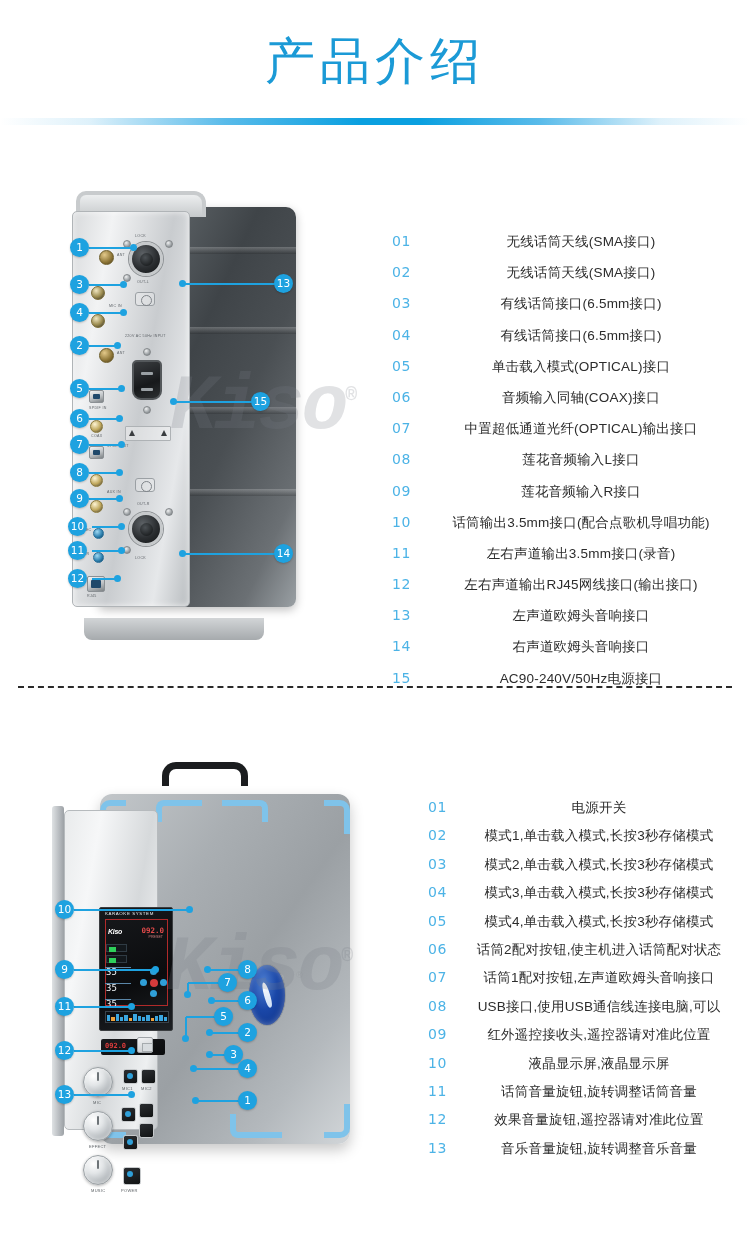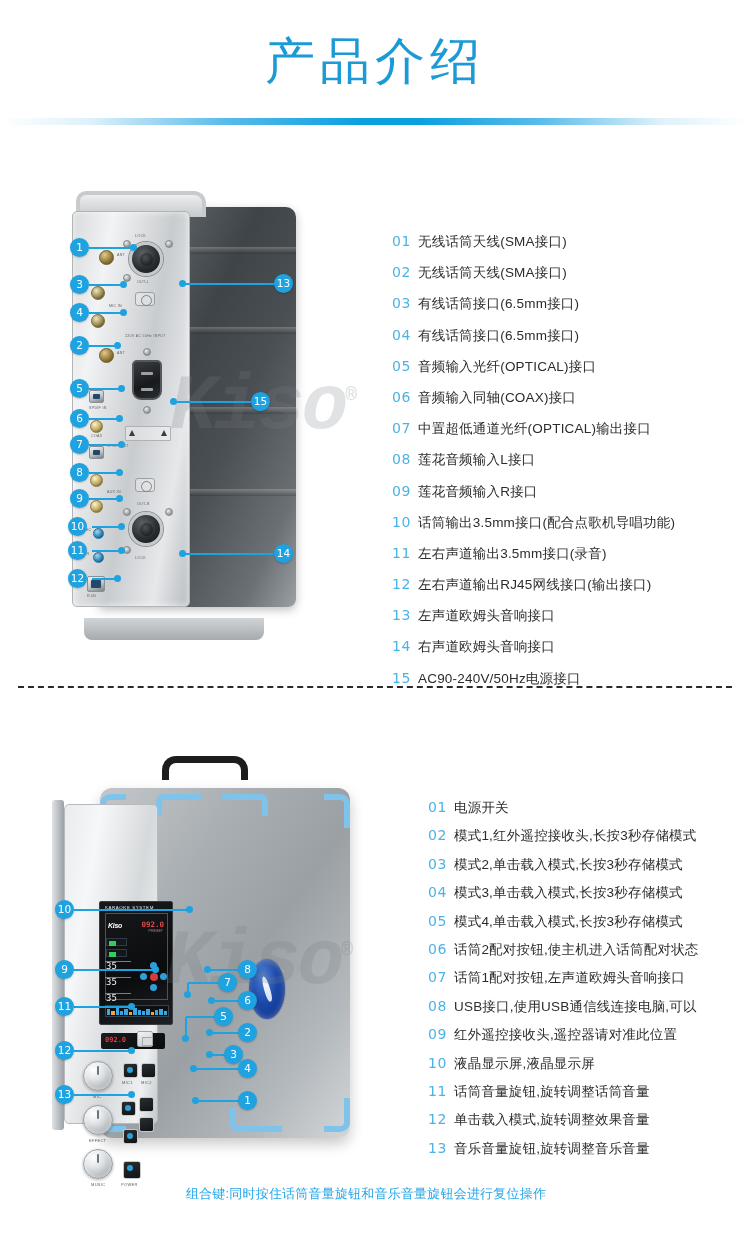--- a/index.html
+++ b/index.html
@@ -82,20 +82,21 @@
     font-size: 14px;
     letter-spacing: 0.5px;
     font-family: "DejaVu Sans", "Liberation Sans", sans-serif;
     line-height: 19px;
   }
   .spec-text {
     flex: 1 1 auto;
     line-height: 19px;
     color: #2c2c2c;
     letter-spacing: 0.2px;
+    text-align: center;
   }
   .spec-text .cont { display: block; }
 
   .combo-note {
     position: absolute;
     left: 0;
     top: 1185px;
     width: 750px;
     text-align: center;
     padding-right: 18px;
@@ -644,21 +645,21 @@
       <div class="spec-item">
         <span class="spec-num">03</span>
         <span class="spec-text">有线话筒接口(6.5mm接口)</span>
       </div>
       <div class="spec-item">
         <span class="spec-num">04</span>
         <span class="spec-text">有线话筒接口(6.5mm接口)</span>
       </div>
       <div class="spec-item">
         <span class="spec-num">05</span>
-        <span class="spec-text">音频输入光纤(OPTICAL)接口</span>
+        <span class="spec-text">单击载入模式(OPTICAL)接口</span>
       </div>
       <div class="spec-item">
         <span class="spec-num">06</span>
         <span class="spec-text">音频输入同轴(COAX)接口</span>
       </div>
       <div class="spec-item">
         <span class="spec-num">07</span>
         <span class="spec-text">中置超低通道光纤(OPTICAL)输出接口</span>
       </div>
       <div class="spec-item">
@@ -695,21 +696,21 @@
       </div>
     </div>
   </div>
 
   <div class="dashed-separator"></div>
 
   <div class="section" id="section-front">
 
     <div class="product-figure" id="figure-front">
 
-      <div class="device" style="left:0;top:11px;width:390px;height:450px;">
+      <div class="device" style="left:0;top:17px;width:390px;height:450px;">
 
         <div class="front-case">
 
           <div class="corner-guard" style="left:0;   top:6px;   width:26px; height:34px; border-right:none; border-bottom:none; border-radius:10px 0 0 0;"></div>
           <div class="corner-guard" style="right:0;  top:6px;   width:26px; height:34px; border-left:none;  border-bottom:none; border-radius:0 10px 0 0;"></div>
           <div class="corner-guard" style="left:0;   bottom:6px;width:26px; height:34px; border-right:none; border-top:none;    border-radius:0 0 0 10px;"></div>
           <div class="corner-guard" style="right:0;  bottom:6px;width:26px; height:34px; border-left:none;  border-top:none;    border-radius:0 0 10px 0;"></div>
           <div class="corner-guard" style="left:56px; top:6px;  width:46px; height:22px; border-right:none; border-bottom:none; border-radius:8px 0 0 0;"></div>
           <div class="corner-guard" style="left:122px;top:6px;  width:46px; height:22px; border-left:none;  border-bottom:none; border-radius:0 8px 0 0;"></div>
           <div class="corner-guard" style="left:130px;bottom:6px;width:52px;height:24px; border-right:none; border-top:none;    border-radius:0 0 0 8px;"></div>
@@ -864,21 +865,21 @@
       </div>
     </div>
 
     <div class="spec-list" id="spec-list-front">
       <div class="spec-item">
         <span class="spec-num">01</span>
         <span class="spec-text">电源开关</span>
       </div>
       <div class="spec-item">
         <span class="spec-num">02</span>
-        <span class="spec-text">模式1,红外遥控接收头,长按3秒存储模式</span>
+        <span class="spec-text">模式1,单击载入模式,长按3秒存储模式</span>
       </div>
       <div class="spec-item">
         <span class="spec-num">03</span>
         <span class="spec-text">模式2,单击载入模式,长按3秒存储模式</span>
       </div>
       <div class="spec-item">
         <span class="spec-num">04</span>
         <span class="spec-text">模式3,单击载入模式,长按3秒存储模式</span>
       </div>
       <div class="spec-item">
@@ -906,24 +907,23 @@
       <div class="spec-item">
         <span class="spec-num">10</span>
         <span class="spec-text">液晶显示屏,液晶显示屏</span>
       </div>
       <div class="spec-item">
         <span class="spec-num">11</span>
         <span class="spec-text">话筒音量旋钮,旋转调整话筒音量</span>
       </div>
       <div class="spec-item">
         <span class="spec-num">12</span>
-        <span class="spec-text">单击载入模式,旋转调整效果音量</span>
+        <span class="spec-text">效果音量旋钮,遥控器请对准此位置</span>
       </div>
       <div class="spec-item">
         <span class="spec-num">13</span>
         <span class="spec-text">音乐音量旋钮,旋转调整音乐音量</span>
       </div>
     </div>
   </div>
 
-  <div class="combo-note">组合键:同时按住话筒音量旋钮和音乐音量旋钮会进行复位操作</div>
 
 </div>
 
 </body></html>

